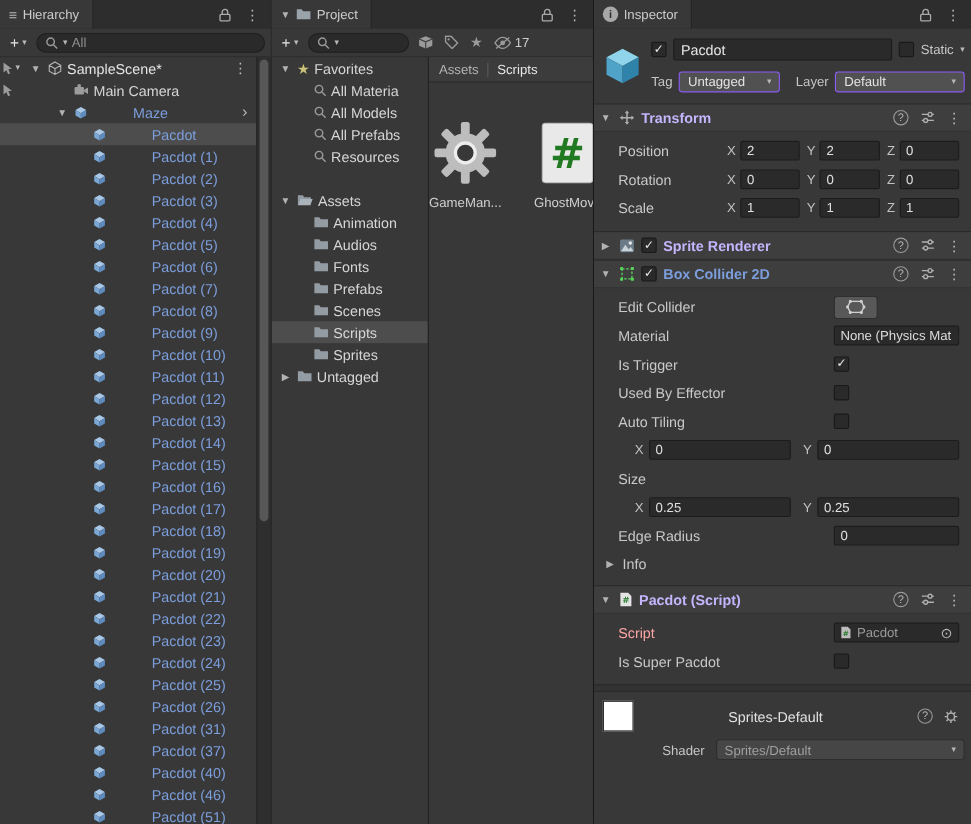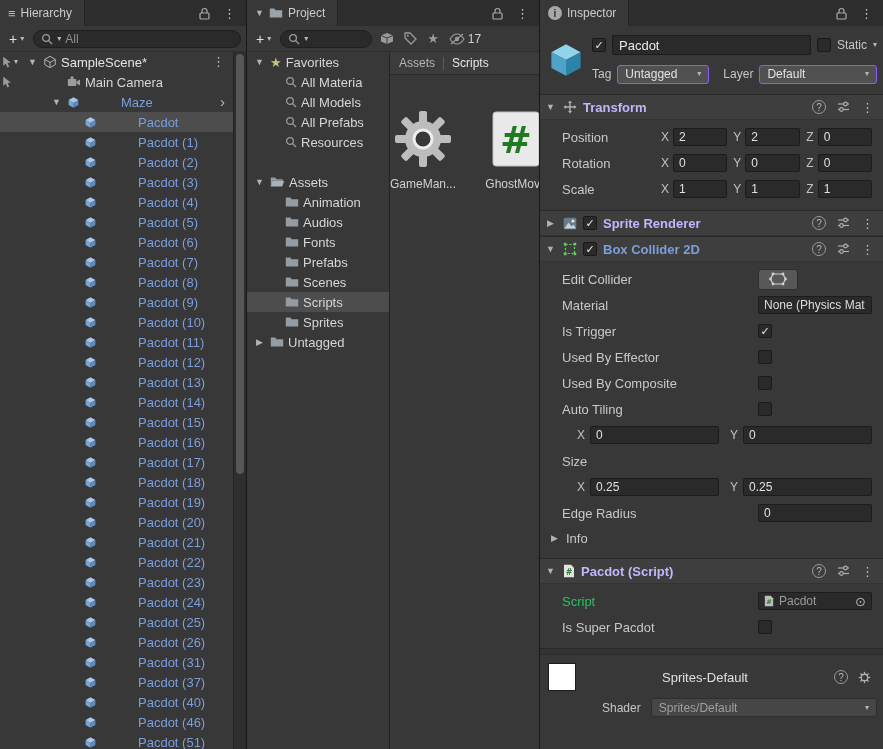--- a/index.html
+++ b/index.html
@@ -107,21 +107,21 @@
   .t-row { height: 26px; display: flex; align-items: center; }
   .t-label { flex: none; width: 120px; padding-left: 22px; font-size: 13px; color: #c8c8c8; }
   .axis-group { flex: 1; display: flex; align-items: center; gap: 4px; margin-right: 5px; }
   .axis-label { flex: none; width: 9px; text-align: right; font-size: 12px; color: #c2c2c2; }
   .field { flex: 1; min-width: 0; height: 18px; background: #2a2a2a; border: 1px solid #1c1c1c; border-radius: 2px;
            display: flex; align-items: center; padding: 0 5px; font-size: 12px; color: #e0e0e0; }
 
   .p-row { height: 26px; display: flex; align-items: center; }
   .p-label { flex: none; width: 172px; padding-left: 22px; font-size: 13px; color: #c8c8c8;
              overflow: hidden; white-space: nowrap; }
-  .p-label.dim { color: #22c55e; }
+  .p-label.dim { color: #fca5a5; }
   .p-value { flex: 1; display: flex; align-items: center; margin-right: 5px; min-width: 0; padding-left: 46px; }
   .obj-field { flex: 1; height: 18px; background: #2a2a2a; border: 1px solid #1c1c1c; border-radius: 2px;
                display: flex; align-items: center; gap: 5px; padding: 0 5px; font-size: 12px; color: #dcdcdc;
                overflow: hidden; white-space: nowrap; }
   .obj-field .picker { margin-left: auto; color: #b8b8b8; font-size: 13px; line-height: 1; }
   .obj-field.dim { color: #9a9a9a; }
   .xy-row { height: 26px; display: flex; align-items: center; gap: 10px; padding-left: 36px; margin-right: 5px; }
   .xy-half { flex: 1; display: flex; align-items: center; gap: 5px; min-width: 0; }
   .ec-btn { width: 40px; height: 21px; background: #585858; border: 1px solid #2e2e2e; border-radius: 3px;
             display: flex; align-items: center; justify-content: center; }
@@ -1059,26 +1059,20 @@
               </span>
             </div>
 
             <div class="p-row">
               <span class="p-label">Used By Effector</span>
               <span class="p-value">
                 <span class="checkbox"></span>
               </span>
             </div>
 
-            <div class="p-row">
-              <span class="p-label">Used By Composite</span>
-              <span class="p-value">
-                <span class="checkbox"></span>
-              </span>
-            </div>
 
             <div class="p-row">
               <span class="p-label">Auto Tiling</span>
               <span class="p-value">
                 <span class="checkbox"></span>
               </span>
             </div>
           </div>
         <div class="xy-row">
           <span class="xy-half">

